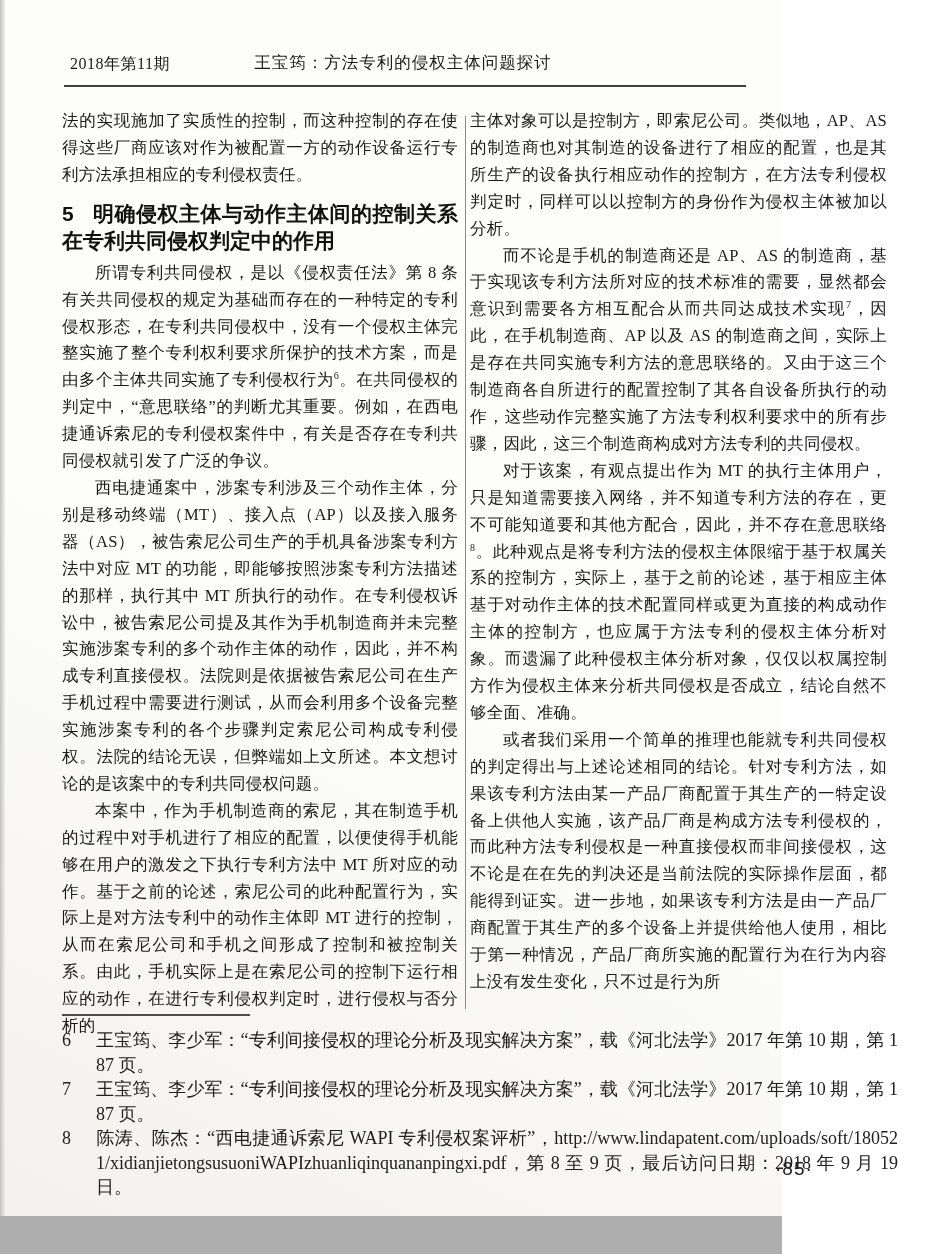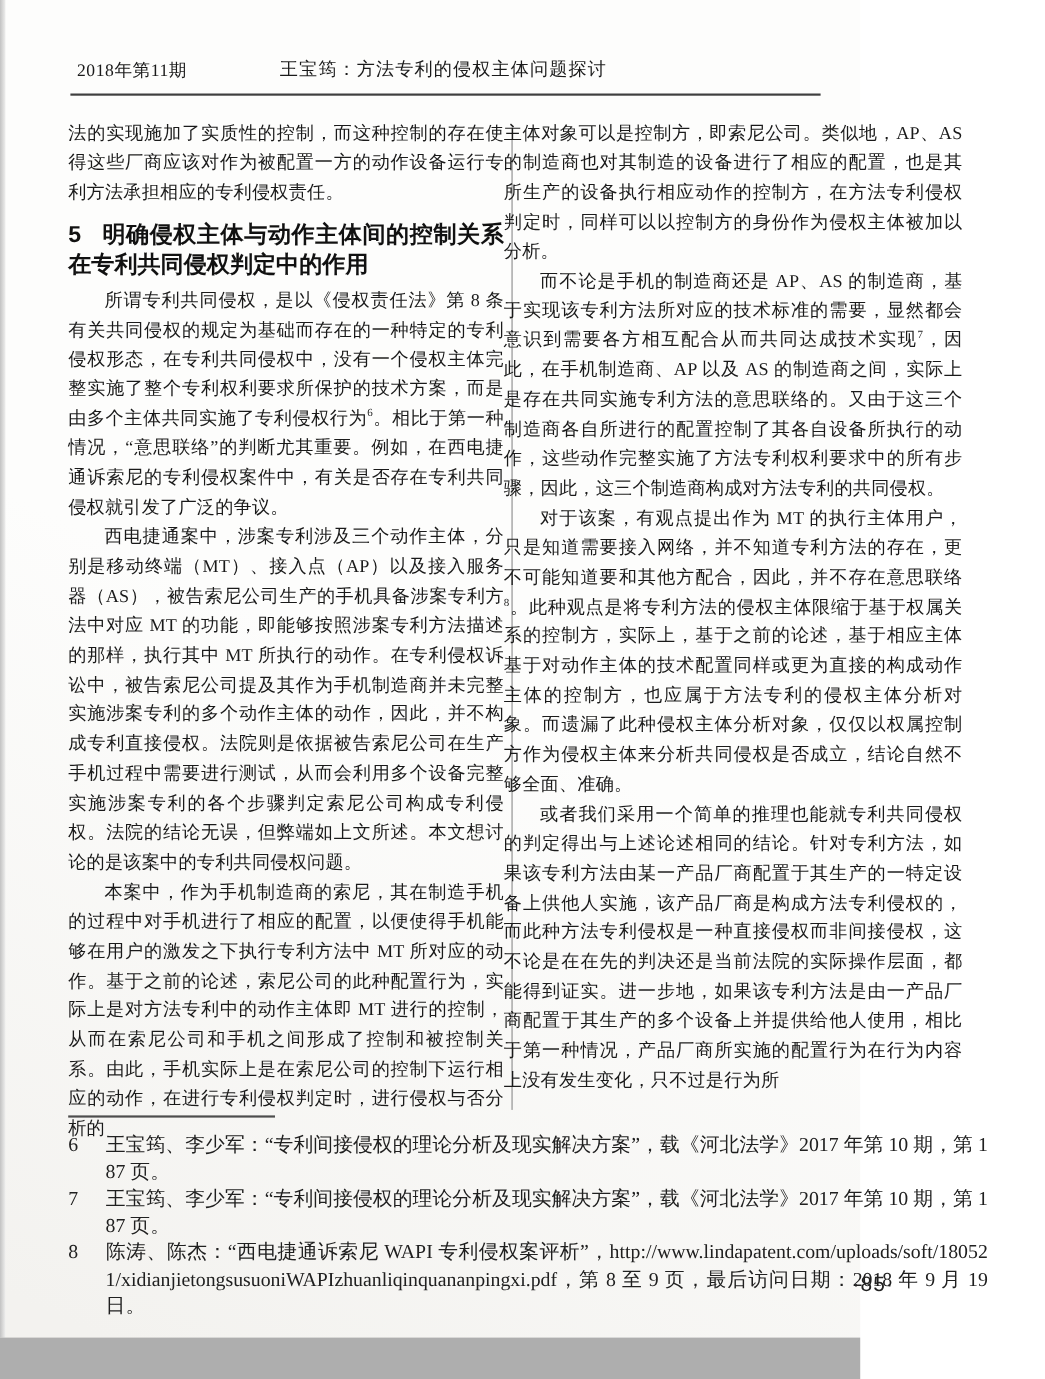--- a/index.html
+++ b/index.html
@@ -33,21 +33,21 @@
     position: absolute; left: 0; right: 0; top: 52px;
     text-align: center; font-size: 16.5px; letter-spacing: 1px; padding-left: 24px;
   }
   .header-rule {
     position: absolute; left: 64px; right: 36px; top: 85px; height: 2px;
     background: #3f3f3f;
   }
   
   .col { position: absolute; top: 108px; }
   .col-left  { left: 62px;  width: 396px; }
-  .col-right { left: 458px; width: 417px; }
+  .col-right { left: 470px; width: 417px; }
   .col-divider {
     position: absolute; left: 465px; top: 116px; height: 893px; width: 1px;
     background: #8a8a8a;
   }
   .para {
     margin: 0;
     font-size: 16.5px;
     line-height: 26.9px;
     text-align: justify;
     text-indent: 2em;
@@ -96,21 +96,21 @@
 
 <div class="scan-page">
 
   <span class="issue">2018年第11期</span>
   <span class="running-title">王宝筠：方法专利的侵权主体问题探讨</span>
   <div class="header-rule"></div>
 
   <section class="col col-left">
     <p class="para no-indent">法的实现施加了实质性的控制，而这种控制的存在使得这些厂商应该对作为被配置一方的动作设备运行专利方法承担相应的专利侵权责任。</p>
     <h2 class="section-heading"><span class="heading-num">5</span><span>明确侵权主体与动作主体间的控制关系在专利共同侵权判定中的作用</span></h2>
-    <p class="para"><span>所谓专利共同侵权，是以《侵权责任法》第 8 条有关共同侵权的规定为基础而存在的一种特定的专利侵权形态，在专利共同侵权中，没有一个侵权主体完整实施了整个专利权利要求所保护的技术方案，而是由多个主体共同实施了专利侵权行为</span><sup class="fn-ref">6</sup><span>。相比于第一种情况，“意思联络”的判断尤其重要。例如，在西电捷通诉索尼的专利侵权案件中，有关是否存在专利共同侵权就引发了广泛的争议。</span></p>
+    <p class="para"><span>所谓专利共同侵权，是以《侵权责任法》第 8 条有关共同侵权的规定为基础而存在的一种特定的专利侵权形态，在专利共同侵权中，没有一个侵权主体完整实施了整个专利权利要求所保护的技术方案，而是由多个主体共同实施了专利侵权行为</span><sup class="fn-ref">6</sup><span>。在共同侵权的判定中，“意思联络”的判断尤其重要。例如，在西电捷通诉索尼的专利侵权案件中，有关是否存在专利共同侵权就引发了广泛的争议。</span></p>
     <p class="para">西电捷通案中，涉案专利涉及三个动作主体，分别是移动终端（MT）、接入点（AP）以及接入服务器（AS），被告索尼公司生产的手机具备涉案专利方法中对应 MT 的功能，即能够按照涉案专利方法描述的那样，执行其中 MT 所执行的动作。在专利侵权诉讼中，被告索尼公司提及其作为手机制造商并未完整实施涉案专利的多个动作主体的动作，因此，并不构成专利直接侵权。法院则是依据被告索尼公司在生产手机过程中需要进行测试，从而会利用多个设备完整实施涉案专利的各个步骤判定索尼公司构成专利侵权。法院的结论无误，但弊端如上文所述。本文想讨论的是该案中的专利共同侵权问题。</p>
     <p class="para">本案中，作为手机制造商的索尼，其在制造手机的过程中对手机进行了相应的配置，以便使得手机能够在用户的激发之下执行专利方法中 MT 所对应的动作。基于之前的论述，索尼公司的此种配置行为，实际上是对方法专利中的动作主体即 MT 进行的控制，从而在索尼公司和手机之间形成了控制和被控制关系。由此，手机实际上是在索尼公司的控制下运行相应的动作，在进行专利侵权判定时，进行侵权与否分析的</p>
   </section>
 
   <div class="col-divider"></div>
 
   <section class="col col-right">
     <p class="para no-indent">主体对象可以是控制方，即索尼公司。类似地，AP、AS 的制造商也对其制造的设备进行了相应的配置，也是其所生产的设备执行相应动作的控制方，在方法专利侵权判定时，同样可以以控制方的身份作为侵权主体被加以分析。</p>
     <p class="para"><span>而不论是手机的制造商还是 AP、AS 的制造商，基于实现该专利方法所对应的技术标准的需要，显然都会意识到需要各方相互配合从而共同达成技术实现</span><sup class="fn-ref">7</sup><span>，因此，在手机制造商、AP 以及 AS 的制造商之间，实际上是存在共同实施专利方法的意思联络的。又由于这三个制造商各自所进行的配置控制了其各自设备所执行的动作，这些动作完整实施了方法专利权利要求中的所有步骤，因此，这三个制造商构成对方法专利的共同侵权。</span></p>
     <p class="para"><span>对于该案，有观点提出作为 MT 的执行主体用户，只是知道需要接入网络，并不知道专利方法的存在，更不可能知道要和其他方配合，因此，并不存在意思联络</span><sup class="fn-ref">8</sup><span>。此种观点是将专利方法的侵权主体限缩于基于权属关系的控制方，实际上，基于之前的论述，基于相应主体基于对动作主体的技术配置同样或更为直接的构成动作主体的控制方，也应属于方法专利的侵权主体分析对象。而遗漏了此种侵权主体分析对象，仅仅以权属控制方作为侵权主体来分析共同侵权是否成立，结论自然不够全面、准确。</span></p>

